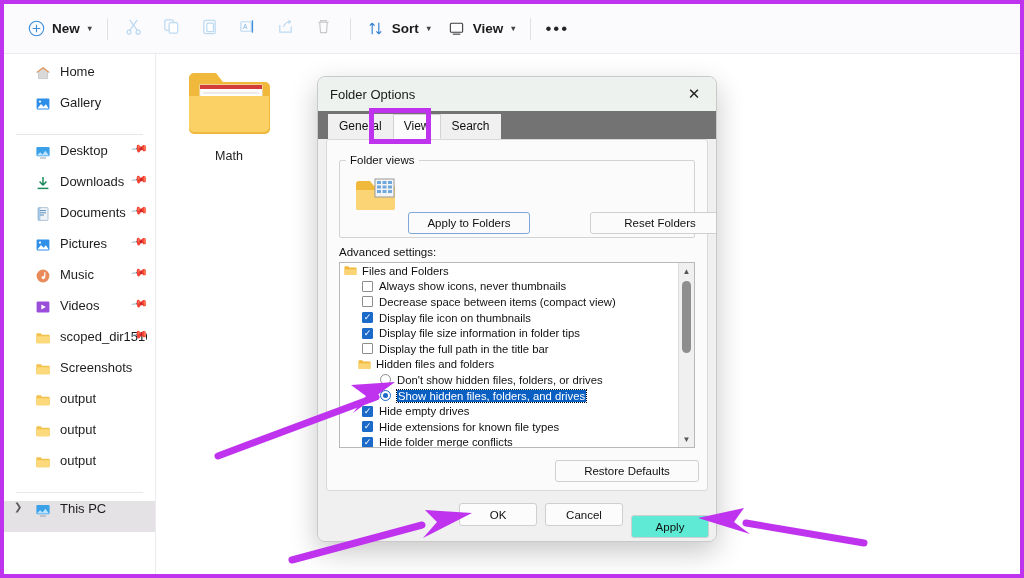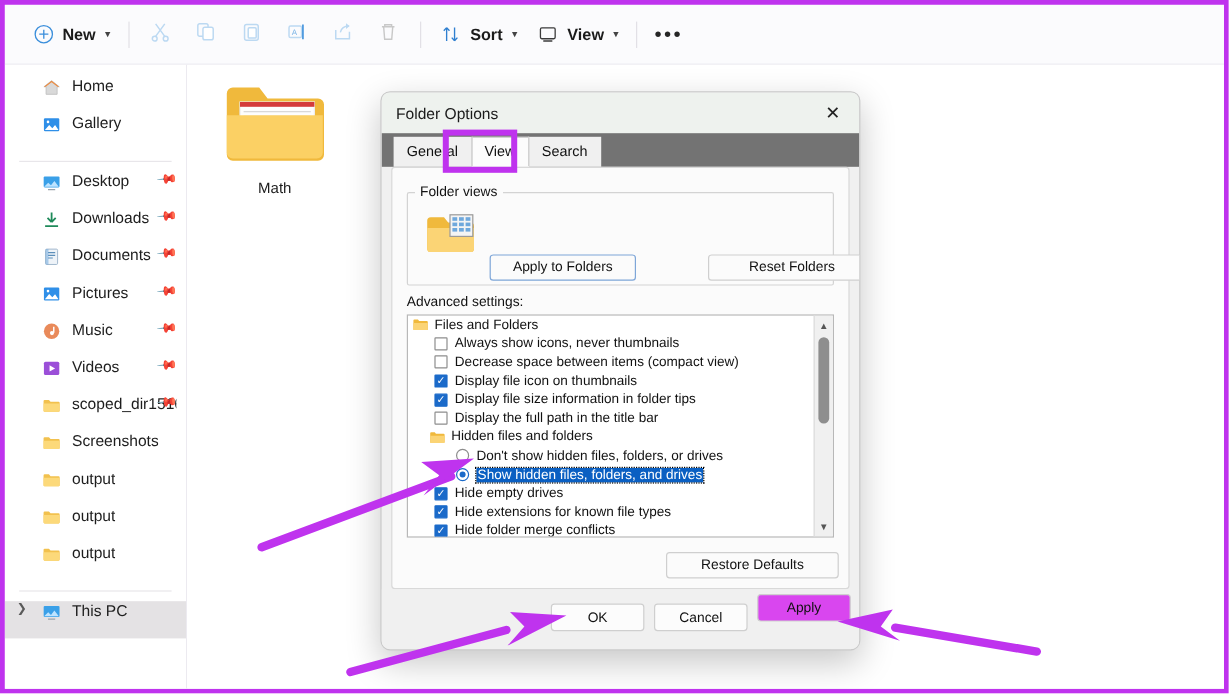--- a/index.html
+++ b/index.html
@@ -185,21 +185,21 @@
     background: #f0f0f0; border-left: 1px solid #dcdcdc;
   }
   .sb-arrow { height: 16px; display:flex; align-items:center; justify-content:center; font-size: 8px; color:#555; }
   #sb-thumb { position: absolute; left: 3px; right: 3px; top: 18px; height: 72px; background: #8e8e8e; border-radius: 5px; }
 
   #btn-restore { position: absolute; right: 8px; top: 320px; width: 144px; }
 
   #dlg-footer { position: absolute; left: 0; right: 0; bottom: 0; height: 50px; background: #f0f0f0; }
   #btn-ok { position: absolute; left: 141px; top: 12px; width: 78px; height: 23px; background: #fcfcfc; }
   #btn-cancel { position: absolute; left: 227px; top: 12px; width: 78px; height: 23px; background: #fcfcfc; }
-  #btn-apply { position: absolute; left: 313px; top: 4px; width: 78px; height: 23px; background: #d946ef; text-align: center; }
+  #btn-apply { position: absolute; left: 313px; top: 24px; width: 78px; height: 23px; background: #5eead4; text-align: center; }
 
   
   #ann-viewbox {
     position: absolute; left: 365px; top: 104px;
     width: 62px; height: 36px;
     border: 5px solid #bf33ee;
     pointer-events: none;
   }
   #ann-svg { position: absolute; inset: 0; pointer-events: none; }
 </style>

